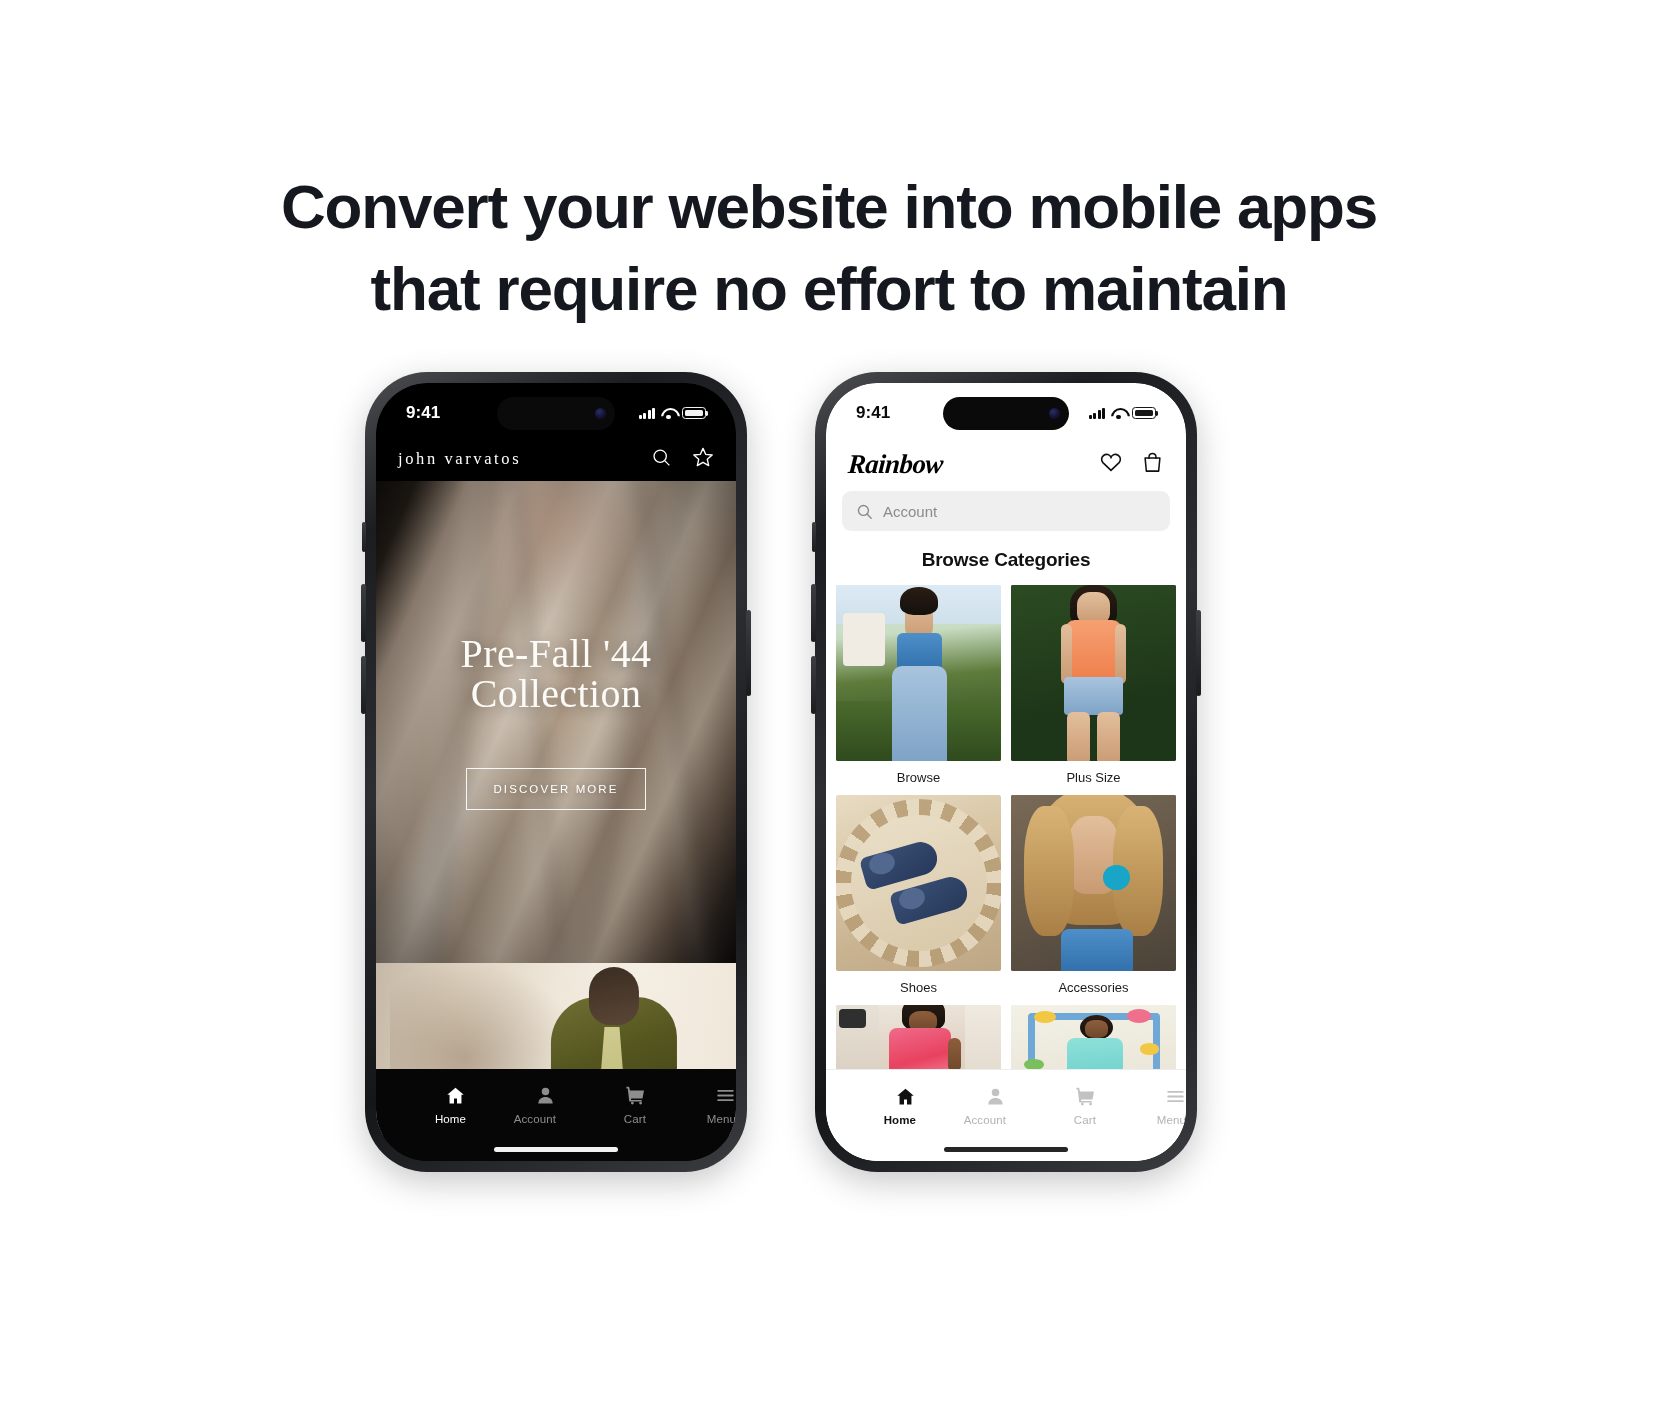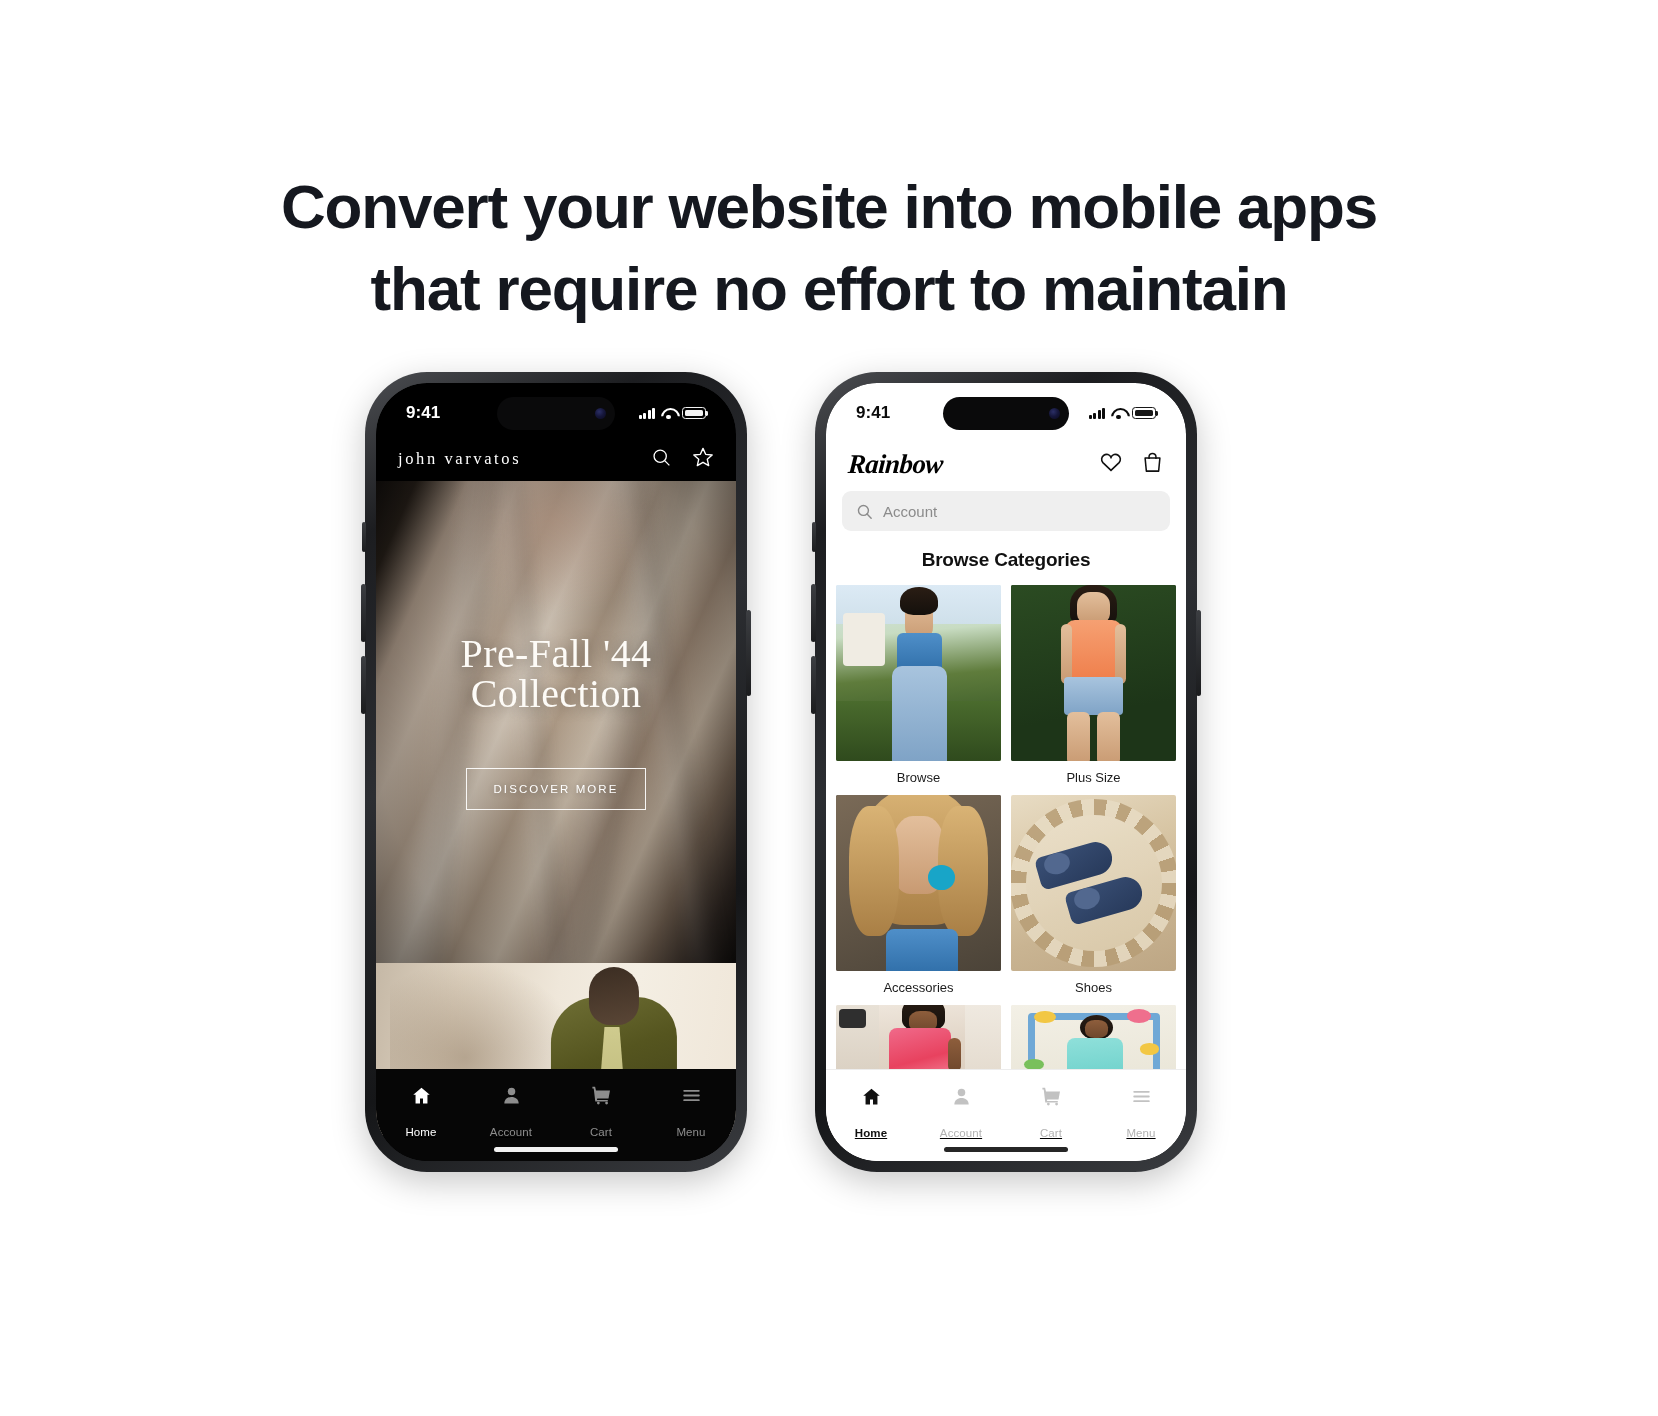--- a/index.html
+++ b/index.html
@@ -305,23 +305,22 @@
     align-items: flex-start;
     padding-top: 16px;
     z-index: 8;
   }
   .tabbar.dark-tb  { background: #060606; }
   .tabbar.light-tb { background: #ffffff; border-top: 1px solid #ededed; }
   .tab {
     flex: 1;
     display: flex;
     flex-direction: column;
-    align-items: center;
-    gap: 20px;
-    text-decoration: underline;
+    align-items: flex-end;
+    gap: 7px;
   }
   .tab .tab-label { font-size: 11.5px; letter-spacing: 0.1px; }
   .dark-tb .tab.active .tab-label { color: #ffffff; }
   .dark-tb .tab .tab-label        { color: #8d8d8d; }
   .dark-tb .tab.active svg        { fill: #ffffff; }
   .dark-tb .tab svg               { fill: #8d8d8d; }
   .light-tb .tab.active .tab-label { color: #111111; font-weight: 700; }
   .light-tb .tab .tab-label        { color: #b2b2b2; }
   .light-tb .tab.active svg        { fill: #111111; }
   .light-tb .tab svg               { fill: #c2c2c2; }
@@ -652,44 +651,44 @@
                 <span class="l denim" style="left:32%;top:52%;width:36%;height:22%;border-radius:4px;"></span>
                 <span class="l skin-l" style="left:34%;top:72%;width:14%;height:30%;border-radius:6px;"></span>
                 <span class="l skin-l" style="left:52%;top:72%;width:14%;height:30%;border-radius:6px;"></span>
               </div>
             </div>
             <span class="cat-label">Plus Size</span>
           </div>
 
           <div class="cat">
             <div class="cat-img">
+              <div class="art shoes">
+                <span class="tile-ring"></span>
+                <span class="l shoe-item" style="left:16%;top:30%;width:46%;height:19%;transform:rotate(-16deg);"></span>
+                <span class="l shoe-item" style="left:34%;top:50%;width:46%;height:19%;transform:rotate(-16deg);"></span>
+                <span class="l" style="left:20%;top:33%;width:16%;height:12%;background:#52688f;border-radius:50%;transform:rotate(-16deg);"></span>
+                <span class="l" style="left:38%;top:53%;width:16%;height:12%;background:#52688f;border-radius:50%;transform:rotate(-16deg);"></span>
+              </div>
+            </div>
+            <span class="cat-label">Shoes</span>
+          </div>
+
+          <div class="cat">
+            <div class="cat-img">
               <div class="art access">
                 <span class="l" style="left:0;top:0;width:100%;height:100%;background:linear-gradient(160deg,#7a6a57,#4b4338);"></span>
                 <span class="l hair-b" style="left:14%;top:-4%;width:72%;height:78%;border-radius:46% 46% 38% 38%;"></span>
                 <span class="l body-shape skin-l" style="left:34%;top:12%;width:32%;height:44%;"></span>
                 <span class="l hair-b" style="left:8%;top:6%;width:30%;height:74%;border-radius:40%;"></span>
                 <span class="l hair-b" style="left:62%;top:6%;width:30%;height:74%;border-radius:40%;"></span>
                 <span class="l" style="left:56%;top:40%;width:16%;height:14%;background:#18a5c8;border-radius:50%;"></span>
                 <span class="l top-blue" style="left:30%;top:76%;width:44%;height:26%;border-radius:8px 8px 0 0;"></span>
               </div>
             </div>
             <span class="cat-label">Accessories</span>
-          </div>
-
-          <div class="cat">
-            <div class="cat-img">
-              <div class="art shoes">
-                <span class="tile-ring"></span>
-                <span class="l shoe-item" style="left:16%;top:30%;width:46%;height:19%;transform:rotate(-16deg);"></span>
-                <span class="l shoe-item" style="left:34%;top:50%;width:46%;height:19%;transform:rotate(-16deg);"></span>
-                <span class="l" style="left:20%;top:33%;width:16%;height:12%;background:#52688f;border-radius:50%;transform:rotate(-16deg);"></span>
-                <span class="l" style="left:38%;top:53%;width:16%;height:12%;background:#52688f;border-radius:50%;transform:rotate(-16deg);"></span>
-              </div>
-            </div>
-            <span class="cat-label">Shoes</span>
           </div>
 
           <div class="cat">
             <div class="cat-img" style="height:96px;">
               <div class="art kids1">
                 <span class="l" style="left:0;top:0;width:26%;height:100%;background:linear-gradient(180deg,#e8e1d6,#d5cabb);"></span>
                 <span class="l" style="left:2%;top:4%;width:16%;height:20%;background:#2f2f2f;border-radius:4px;"></span>
                 <span class="l hair-d" style="left:40%;top:-8%;width:26%;height:34%;border-radius:45% 45% 30% 30%;"></span>
                 <span class="l skin-d" style="left:44%;top:6%;width:17%;height:22%;border-radius:40%;"></span>
                 <span class="l pink-dress" style="left:32%;top:24%;width:38%;height:58%;border-radius:8px 8px 14px 14px;"></span>

